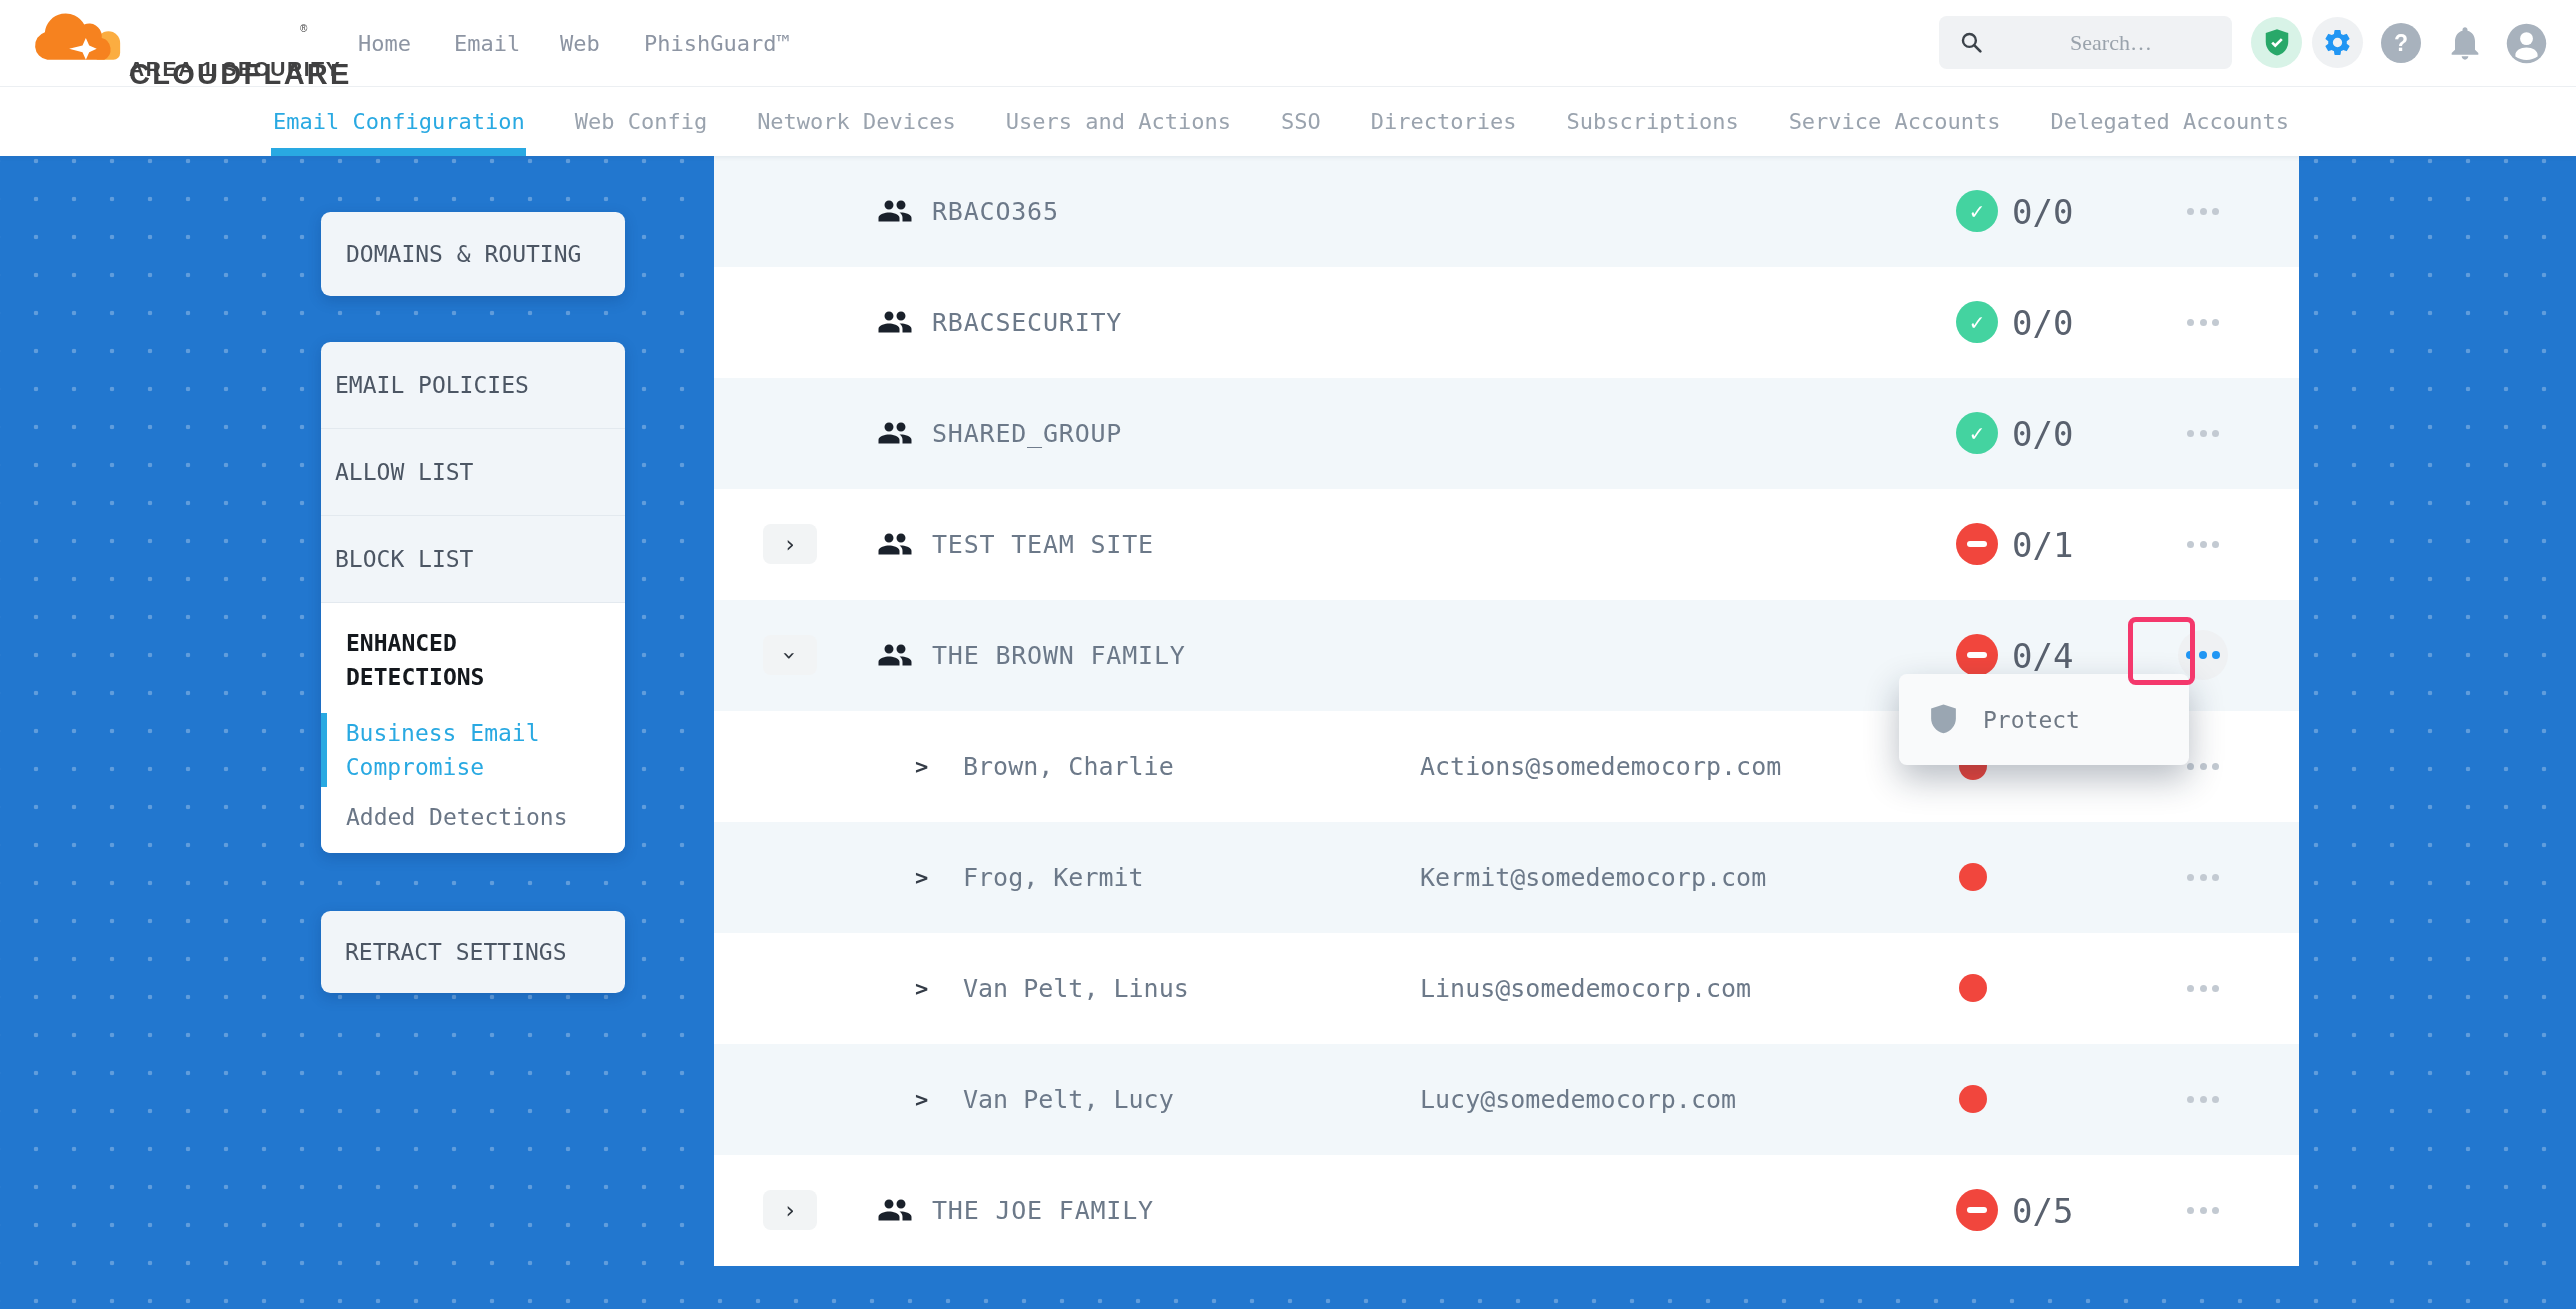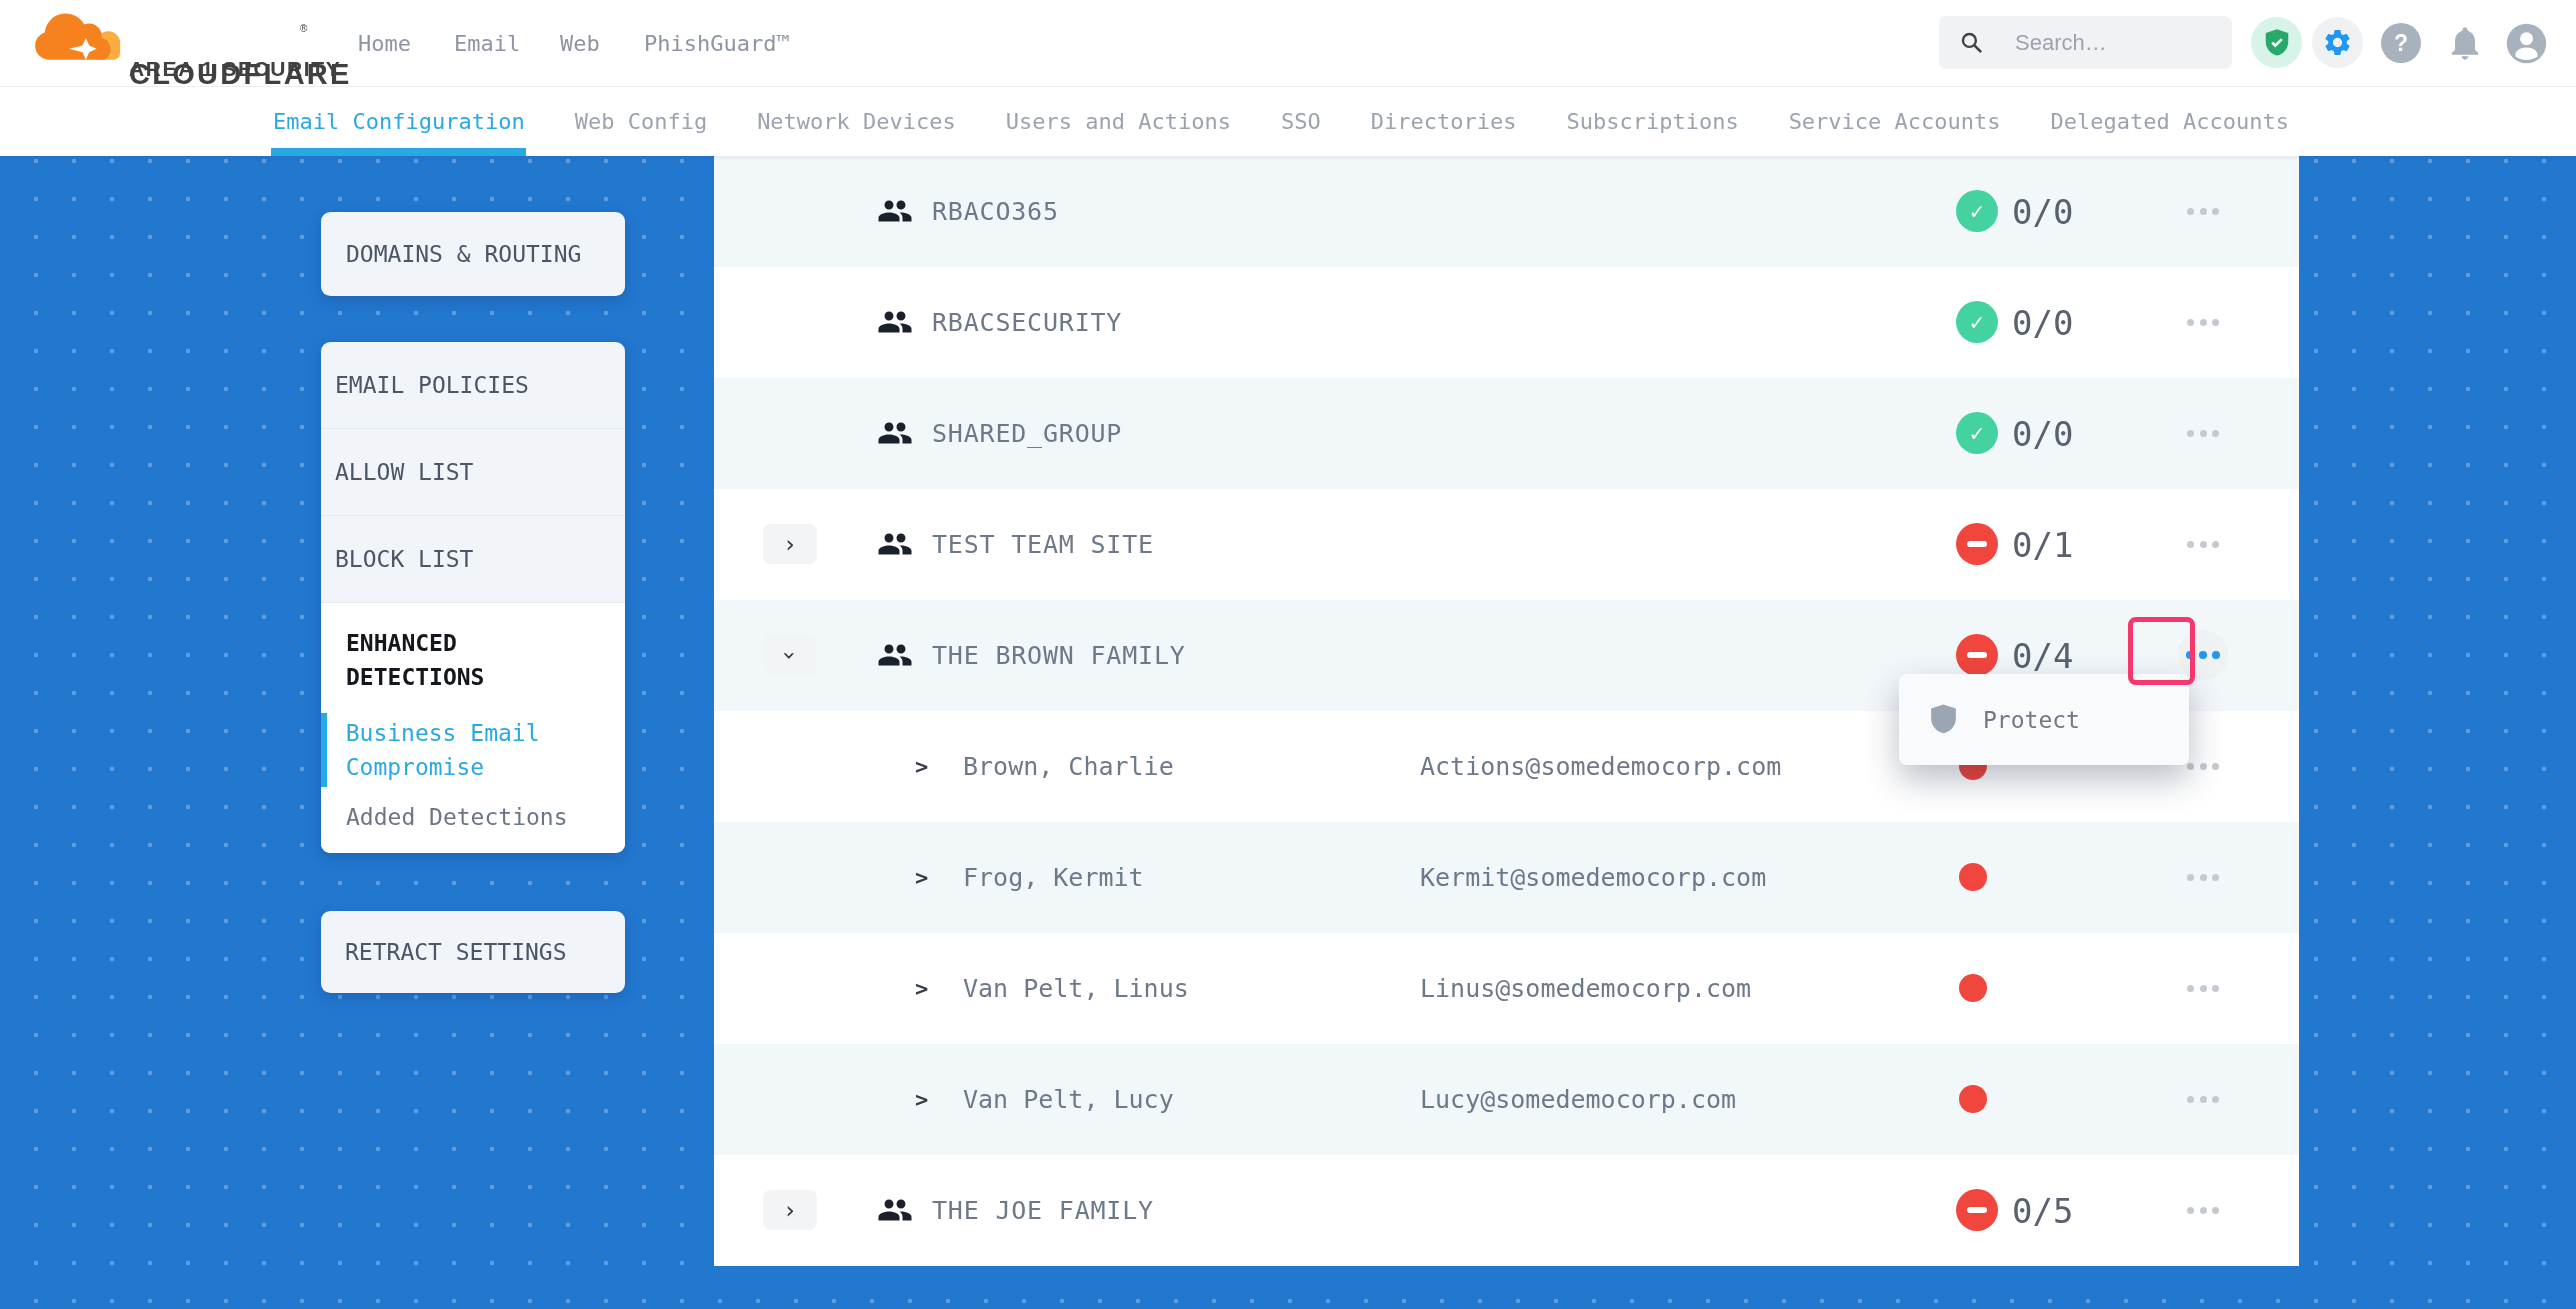--- a/index.html
+++ b/index.html
@@ -21,22 +21,22 @@
   .logo .regmark{position:absolute;left:266px;top:20px;font-family:"Liberation Sans",sans-serif;
                font-size:10px;color:#404041;}
   .logo .sub{position:absolute;left:95px;top:54px;font-family:"Liberation Sans",sans-serif;
              font-weight:bold;font-size:21px;letter-spacing:1.6px;color:#404041;}
   .topnav a{position:absolute;top:0;height:86px;display:flex;align-items:center;
             font-size:22px;color:#8D95A3;text-decoration:none;}
   .nav-home{left:358px;}  .nav-email{left:454px;}  .nav-web{left:560px;}  .nav-phish{left:644px;}
   .search{position:absolute;left:1939px;top:16.3px;width:293px;height:53px;background:#F0F2F4;
           border-radius:7.8px;display:flex;align-items:center;padding-left:20px;box-sizing:border-box;}
   .search svg{width:25px;height:25px;flex:0 0 auto;}
-  .search input{border:none;outline:none;background:transparent;margin-left:29px;width:210px;
-                font-family:Liberation Sans, sans-serif;font-size:22px;color:#5A6373;}
+  .search input{border:none;outline:none;background:transparent;margin-left:20px;width:210px;
+                font-family:Liberation Serif, serif;font-size:22px;color:#5A6373;text-align:center;}
   .search input::placeholder{color:#9AA3AC;}
   .hic{position:absolute;border-radius:50%;display:flex;align-items:center;justify-content:center;}
   .ic-shield{left:2251px;top:17px;width:51px;height:51px;background:#D8F3E7;}
   .ic-gear{left:2312px;top:17px;width:51px;height:51px;background:#EFF1F3;}
   .ic-help{left:2381px;top:23px;width:40px;height:40px;background:#A8B2BD;color:#fff;
            font-size:23px;font-weight:bold;font-family:"Liberation Sans",sans-serif;}
   .ic-bell{left:2442px;top:20px;width:45px;height:45px;background:transparent;}
   .ic-account{left:2505px;top:22px;width:43px;height:43px;background:transparent;}
 
   

